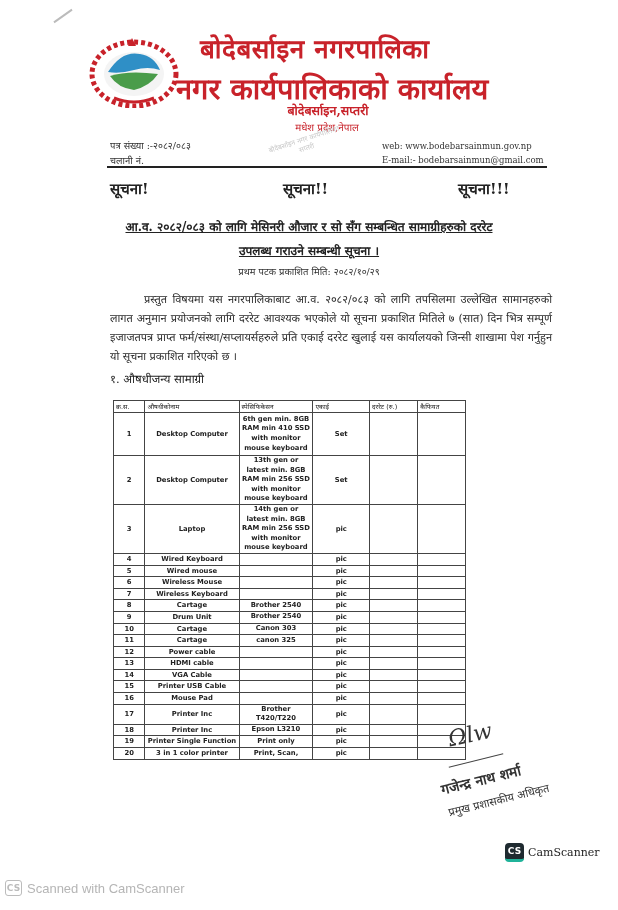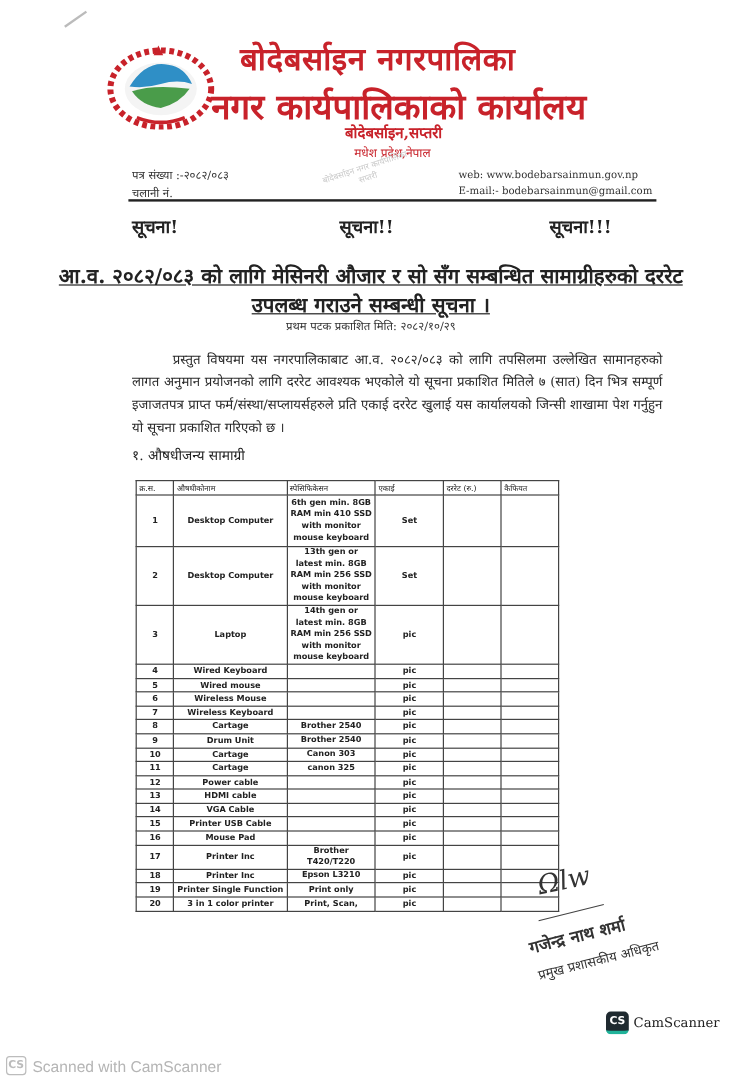--- a/index.html
+++ b/index.html
@@ -12,21 +12,21 @@
   .logo { left: 88px; top: 36px; width: 92px; height: 72px; }
   .org-title1 { left: 200px; top: 30px; font-size: 26px; font-weight: bold; color: #c8222a; letter-spacing: 0.5px; white-space: nowrap; }
   .org-title2 { left: 176px; top: 68px; font-size: 29px; font-weight: bold; color: #c8222a; white-space: nowrap; }
   .org-addr1 { left: 0; width: 618px; text-align: center; top: 102px; font-size: 12.5px; font-weight: bold; color: #c8222a; padding-left: 38px; box-sizing: border-box; }
   .org-addr2 { left: 0; width: 618px; text-align: center; top: 120px; font-size: 10px; color: #c8222a; padding-left: 36px; box-sizing: border-box; }
   .ref-line { left: 110px; font-size: 9.5px; color: #333; }
   .web-line { left: 382px; font-size: 8.5px; color: #333; }
   .stamp { left: 268px; top: 135px; width: 80px; height: 34px; font-size: 7px; color: #c9c9c9; transform: rotate(-18deg); line-height: 9px; text-align: center; }
   .hr-main { left: 107px; top: 166px; width: 440px; height: 2px; background: #222; }
   .notice { top: 178px; font-size: 15px; font-weight: bold; color: #222; }
-  .subject { left: 0; width: 618px; text-align: center; font-size: 17px; font-weight: bold; text-decoration: underline; color: #222; white-space: nowrap; }
+  .subject { left: 0; width: 618px; text-align: center; font-size: 12px; font-weight: bold; text-decoration: underline; color: #222; white-space: nowrap; }
   .pubdate { left: 0; width: 618px; text-align: center; top: 265px; font-size: 9.5px; color: #333; }
   .para { left: 110px; top: 290px; width: 442px; font-size: 11px; line-height: 19px; text-align: justify; color: #2a2a2a; }
   .para .indent { display: inline-block; width: 34px; }
   .section { left: 110px; top: 371px; font-size: 11.5px; color: #222; }
   table.items { position: absolute; left: 113px; top: 400px; width: 353px; border-collapse: collapse; font-family: "DejaVu Sans", sans-serif; }
   table.items th, table.items td { border: 1px solid #444; font-size: 6.8px; padding: 0 2px; text-align: center; color: #222; }
   table.items th { font-weight: normal; text-align: left; height: 11px; font-size: 6.5px; }
   table.items td { font-weight: bold; height: 10px; line-height: 10.6px; }
   table.items td.spec { line-height: 9.6px; }
   table.items tr.tall td { height: 42px; }

